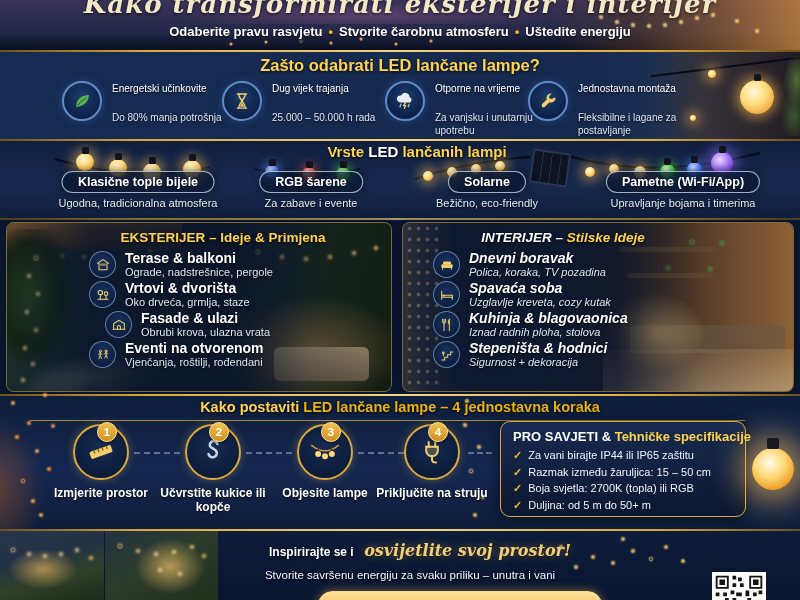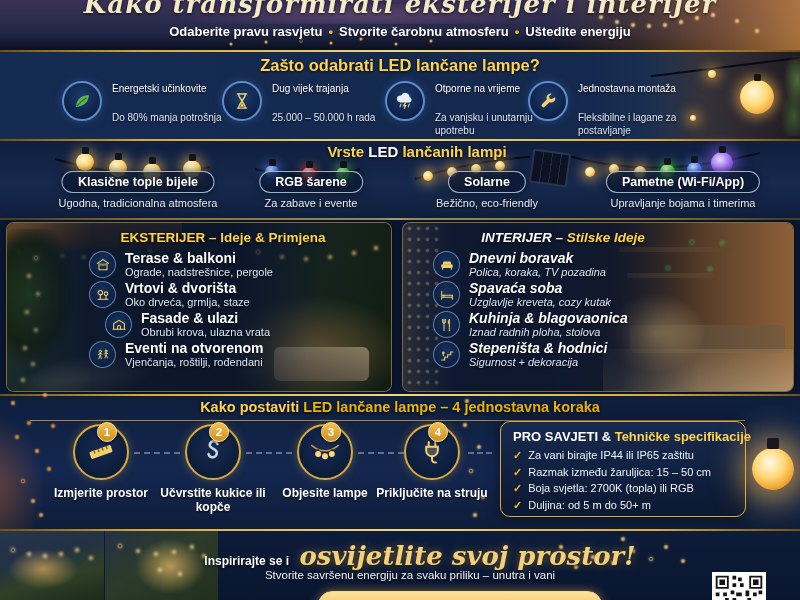--- a/index.html
+++ b/index.html
@@ -175,21 +175,21 @@
   .fp-glow1{position:absolute;left:8px;top:18px;width:70px;height:40px;
     background:radial-gradient(closest-side,rgba(255,195,100,.6),transparent);}
   .fp-glow2{position:absolute;left:30px;top:8px;width:70px;height:55px;
     background:radial-gradient(closest-side,rgba(255,205,110,.65),transparent);}
   .fp-lights1{left:12px;top:18px;box-shadow:0 0 3px 1px #ffd98a,16px 4px 3px 1px #ffd98a,32px 6px 3px 1px #ffd98a,
     48px 4px 3px 1px #ffd98a,64px 0 3px 1px #ffd98a,78px 8px 3px 1px #ffcf6e;}
   .fp-lights2{left:14px;top:14px;box-shadow:0 0 3px 1px #ffd98a,18px 5px 3px 1px #ffd98a,36px 8px 3px 1px #ffd98a,
     54px 6px 3px 1px #ffd98a,72px 1px 3px 1px #ffd98a,84px 10px 3px 1px #ffcf6e,40px 24px 3px 1px #ffd98a,60px 28px 3px 1px #ffd98a;}
   .foot-title{position:absolute;left:40px;top:541px;width:760px;text-align:center;white-space:nowrap;}
   .foot-title .plain{font-size:12px;font-weight:bold;color:#fff;text-shadow:0 1px 3px rgba(0,0,0,.85);margin-top:11px;}
-  .foot-title .script{font-family:"DejaVu Serif",serif;font-style:italic;font-weight:bold;font-size:26px;color:#f2cf7a;
+  .foot-title .script{font-family:"DejaVu Serif",serif;font-style:italic;font-weight:bold;font-size:16px;color:#f2cf7a;
     text-shadow:0 0 8px rgba(240,190,90,.45),0 1px 3px rgba(0,0,0,.8);padding-left:6px;}
   .foot-sub{position:absolute;left:20px;top:569px;width:780px;text-align:center;font-size:11.5px;color:#f2f5fb;
     text-shadow:0 1px 2px rgba(0,0,0,.8);}
   .cta{position:absolute;left:318px;top:591px;width:284px;height:28px;border-radius:14px;
     background:linear-gradient(180deg,#ffe29a,#e9b54d);border:1.5px solid #f7d98c;color:#4a2b06;
     font-size:11.5px;font-weight:bold;text-align:center;line-height:25px;box-shadow:0 0 10px rgba(240,190,90,.5);white-space:nowrap;}
   .sparks-foot{left:650px;top:558px;box-shadow:0 0 2px 1px #ffcf6e,-18px -8px 2px 1px #ffcf6e,-38px 4px 2px 1px #ffcf6e,
     15px -12px 2px 1px #ffcf6e,32px 2px 2px 1px #ffcf6e,-58px -2px 2px 1px #ffcf6e,-75px 8px 2px 1px #ffcf6e,
     -28px -20px 2px 1px #ffcf6e,-90px -12px 2px 1px #ffcf6e;}
   .qr{position:absolute;left:712px;top:572px;width:54px;height:54px;}

